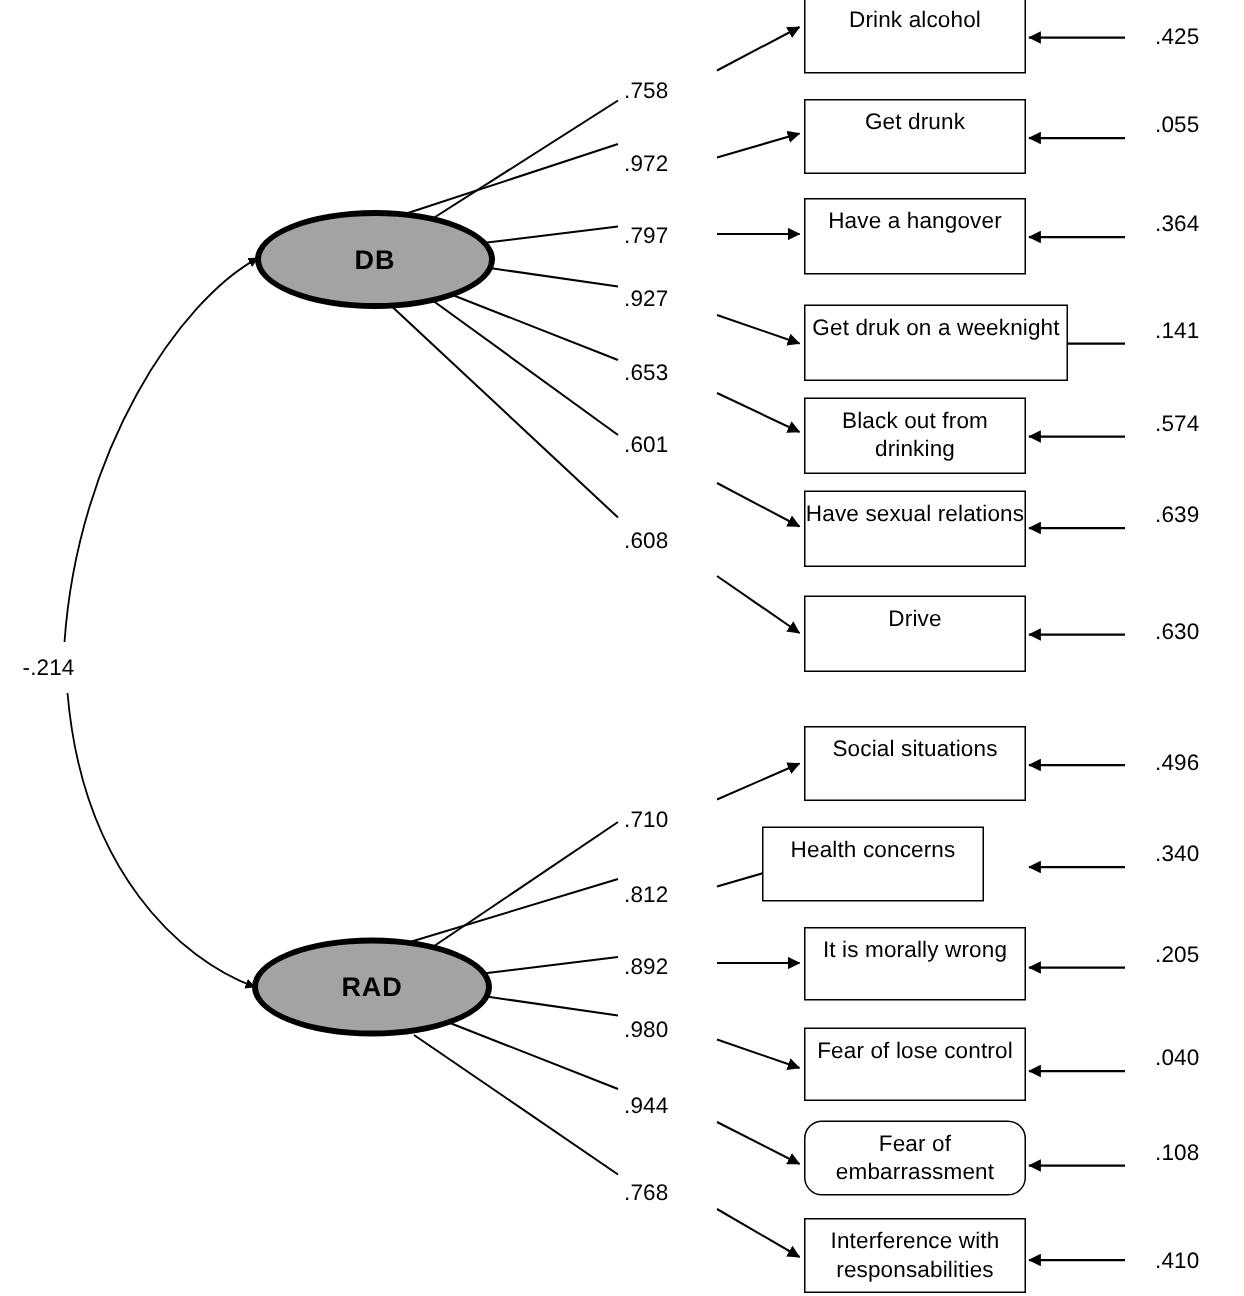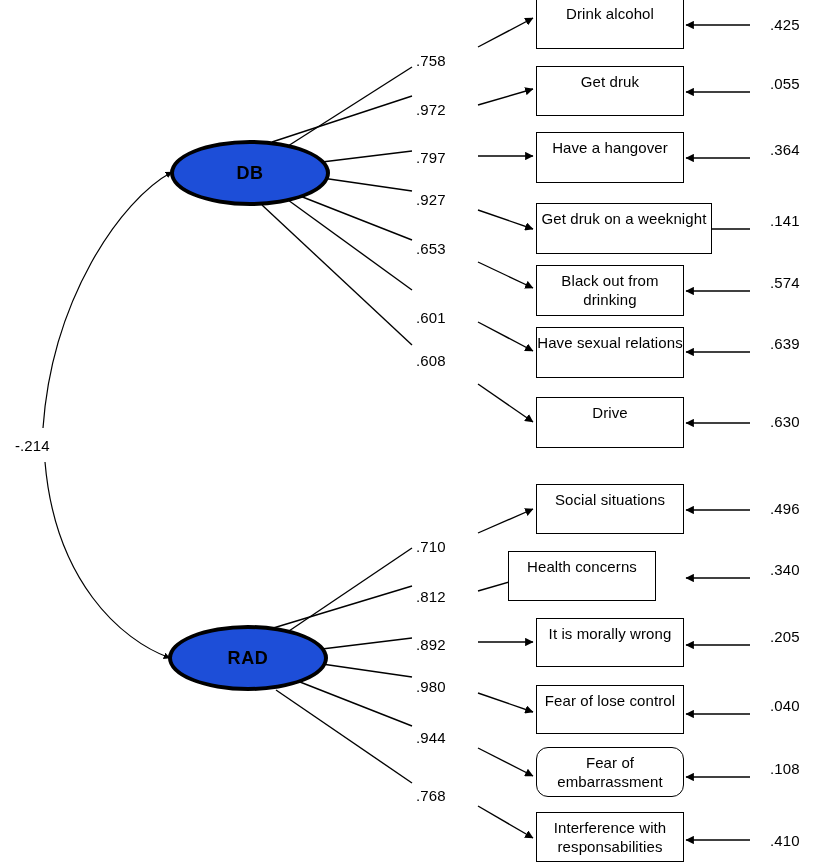--- a/index.html
+++ b/index.html
@@ -40,21 +40,21 @@
     font-size: 15px;
     line-height: 19px;
     color: #000000;
     letter-spacing: 0.1px;
   }
   .latent-node {
     position: absolute;
     box-sizing: border-box;
     border: 4.5px solid #000000;
     border-radius: 50%;
-    background: #1d4ed8;
+    background: #a3a3a3;
     display: flex;
     align-items: center;
     justify-content: center;
   }
   .latent-label {
     font-size: 18px;
     font-weight: bold;
     color: #000000;
     letter-spacing: 0.6px;
   }
@@ -156,21 +156,21 @@
   <div class="latent-node" style="left:168px; top:625px; width:160px; height:66px;">
     <span class="latent-label">RAD</span>
   </div>
 
   <div class="path-value" style="left:15px; top:437px;">-.214</div>
 
   <div class="indicator-box" style="left:536px; top:-2px; width:148px; height:51px;">
     <span class="indicator-label">Drink alcohol</span>
   </div>
   <div class="indicator-box" style="left:536px; top:66px; width:148px; height:50px;">
-    <span class="indicator-label">Get druk</span>
+    <span class="indicator-label">Get drunk</span>
   </div>
   <div class="indicator-box" style="left:536px; top:132px; width:148px; height:51px;">
     <span class="indicator-label">Have a hangover</span>
   </div>
   <div class="indicator-box" style="left:536px; top:203px; width:176px; height:51px;">
     <span class="indicator-label">Get druk on a weeknight</span>
   </div>
   <div class="indicator-box" style="left:536px; top:265px; width:148px; height:51px;">
     <span class="indicator-label">Black out from drinking</span>
   </div>
@@ -198,21 +198,21 @@
   </div>
   <div class="indicator-box" style="left:536px; top:812px; width:148px; height:50px;">
     <span class="indicator-label">Interference  with responsabilities</span>
   </div>
 
   <div class="path-value" style="left:416px; top:52px;">.758</div>
   <div class="path-value" style="left:416px; top:101px;">.972</div>
   <div class="path-value" style="left:416px; top:149px;">.797</div>
   <div class="path-value" style="left:416px; top:191px;">.927</div>
   <div class="path-value" style="left:416px; top:240px;">.653</div>
-  <div class="path-value" style="left:416px; top:309px;">.601</div>
+  <div class="path-value" style="left:416px; top:288px;">.601</div>
   <div class="path-value" style="left:416px; top:352px;">.608</div>
 
   <div class="path-value" style="left:416px; top:538px;">.710</div>
   <div class="path-value" style="left:416px; top:588px;">.812</div>
   <div class="path-value" style="left:416px; top:636px;">.892</div>
   <div class="path-value" style="left:416px; top:678px;">.980</div>
   <div class="path-value" style="left:416px; top:729px;">.944</div>
   <div class="path-value" style="left:416px; top:787px;">.768</div>
 
   <div class="path-value" style="left:770px; top:16px;">.425</div>

